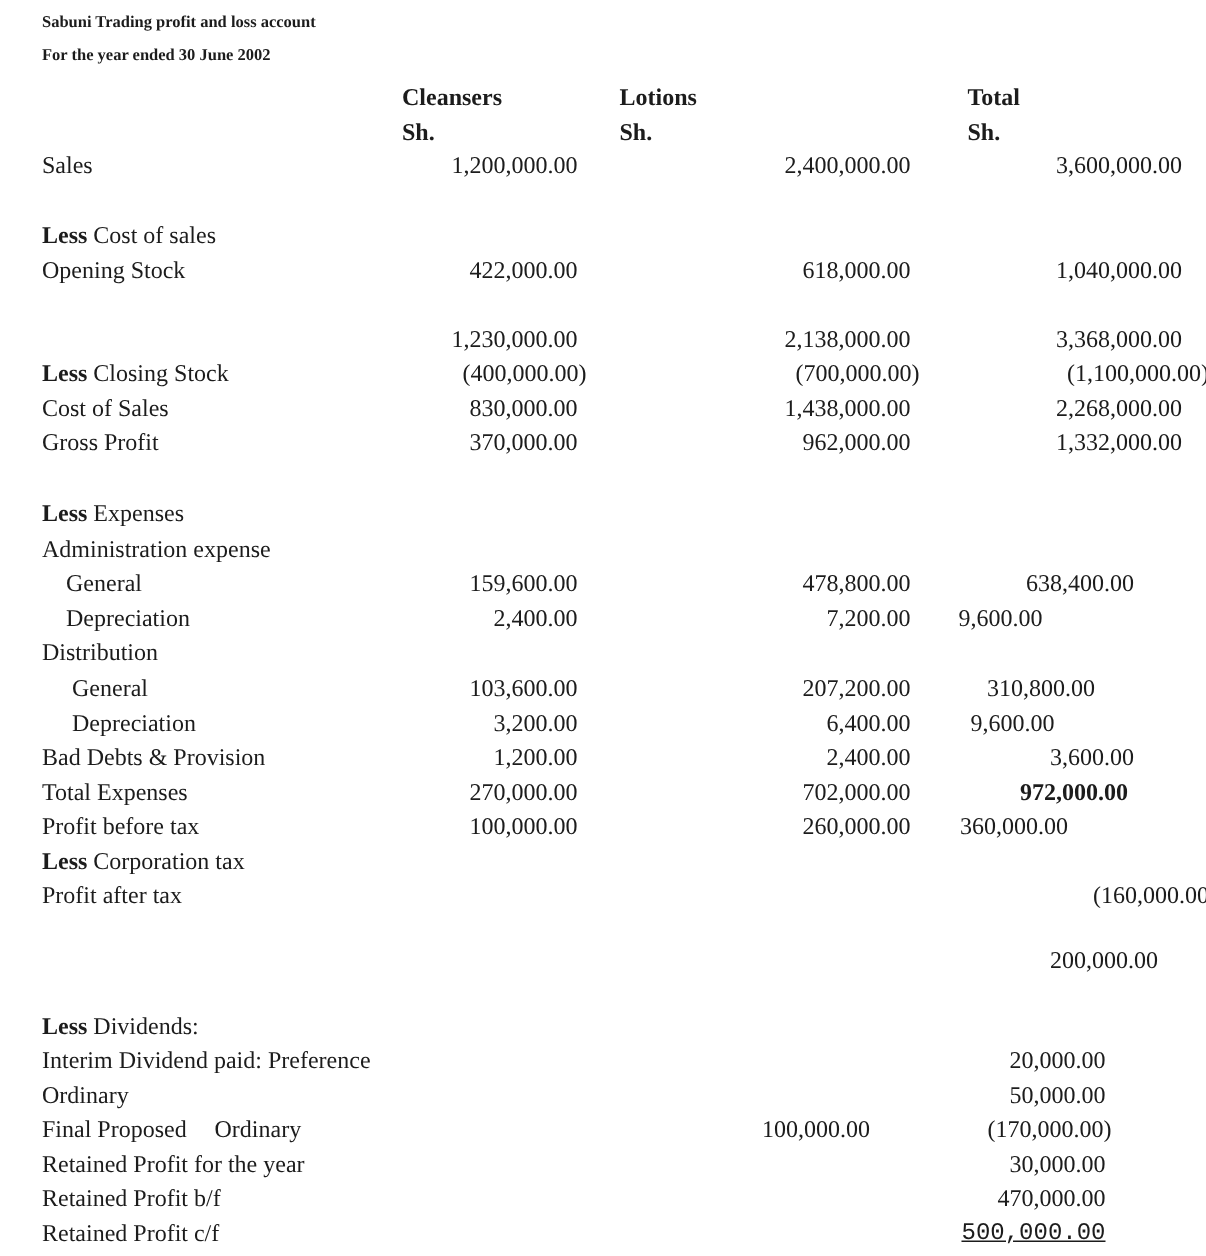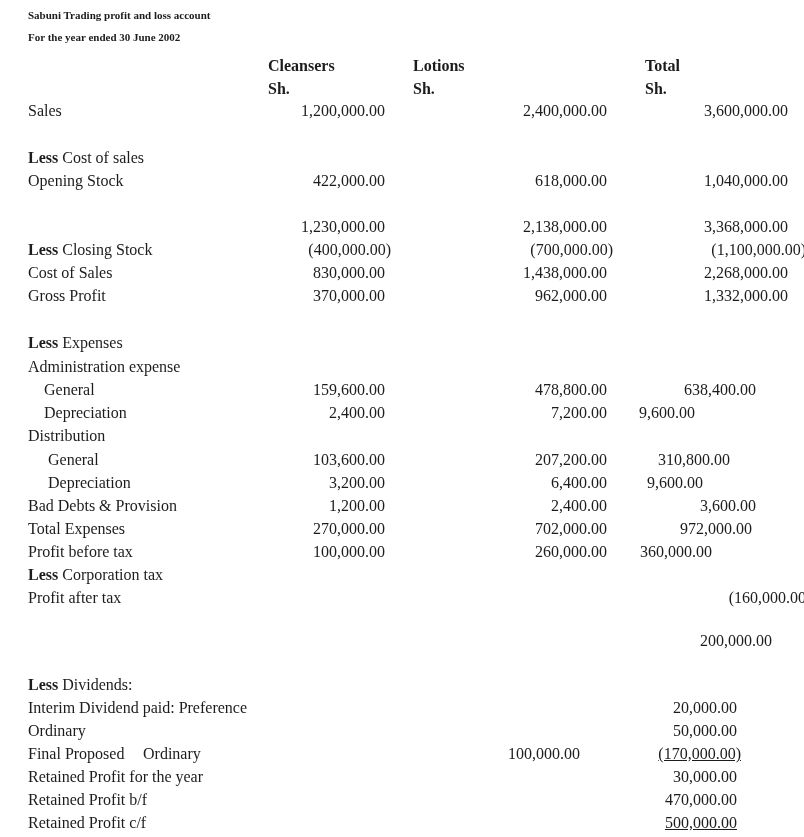--- a/index.html
+++ b/index.html
@@ -18,29 +18,29 @@
   .lbl2{position:absolute;left:143px;white-space:pre;}
   .num{position:absolute;text-align:right;white-space:pre;}
   .c{right:419px;text-align:right;}
   .l{right:197px;}
   .t{right:16px;}
   .l-580{right:224px;}
   .t-756{right:48px;}
   .t-695{right:109px;}
   .t-730{right:74px;}
   .t-703{right:101px;}
-  .t-752{right:52px;}
+  .t-752{right:52px;font-weight:bold;}
   .t-712{right:92px;}
   .t-772{right:32px;}
   .t-737{right:67px;}
-  .t-740{right:63px;text-decoration:underline;}
+  .t-740{right:63px;}
   .t-edge{right:-2px;}
   .t-clip{right:-2px;}
   .paren{margin-right:-6px;}
-  .u{text-decoration:underline;}
+  .u{text-decoration:underline;font-family:Liberation Mono, monospace;}
 </style>
 </head>
 <body>
 
 <div class="sheet">
 
   <div class="title-line" style="top:4px">Sabuni Trading profit and loss account</div>
   <div class="title-line" style="top:26px">For the year ended 30 June 2002</div>
 
   <span class="hdr" style="top:54px;left:268px">Cleansers</span>

